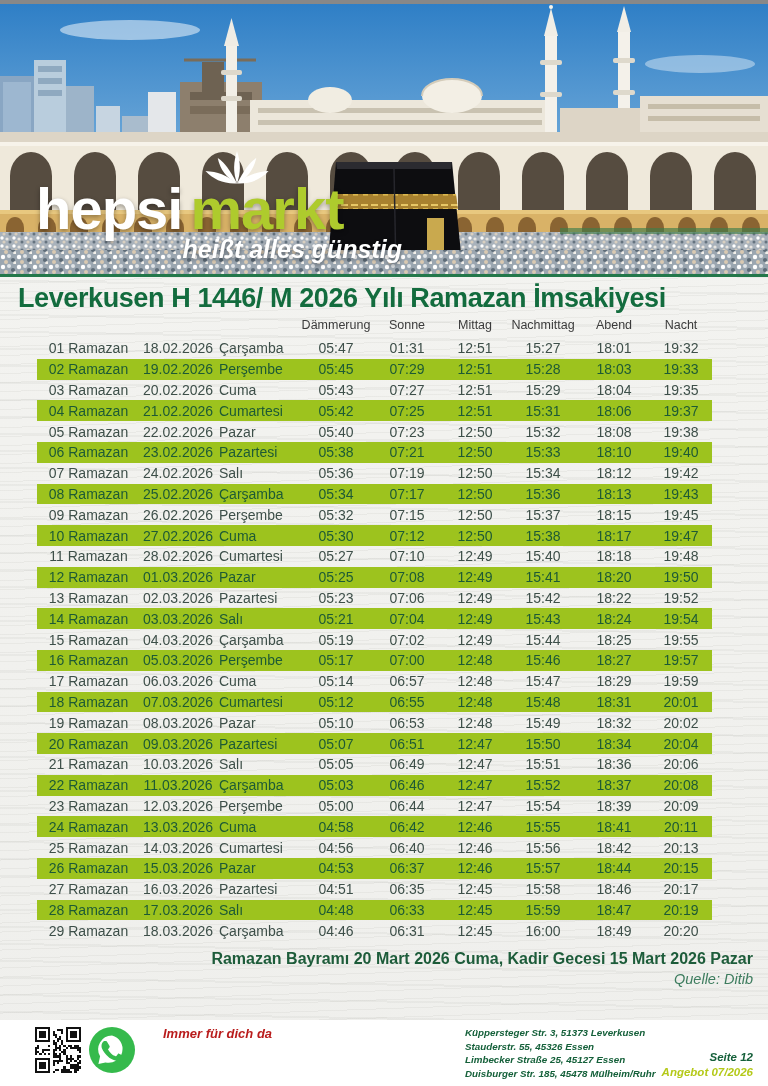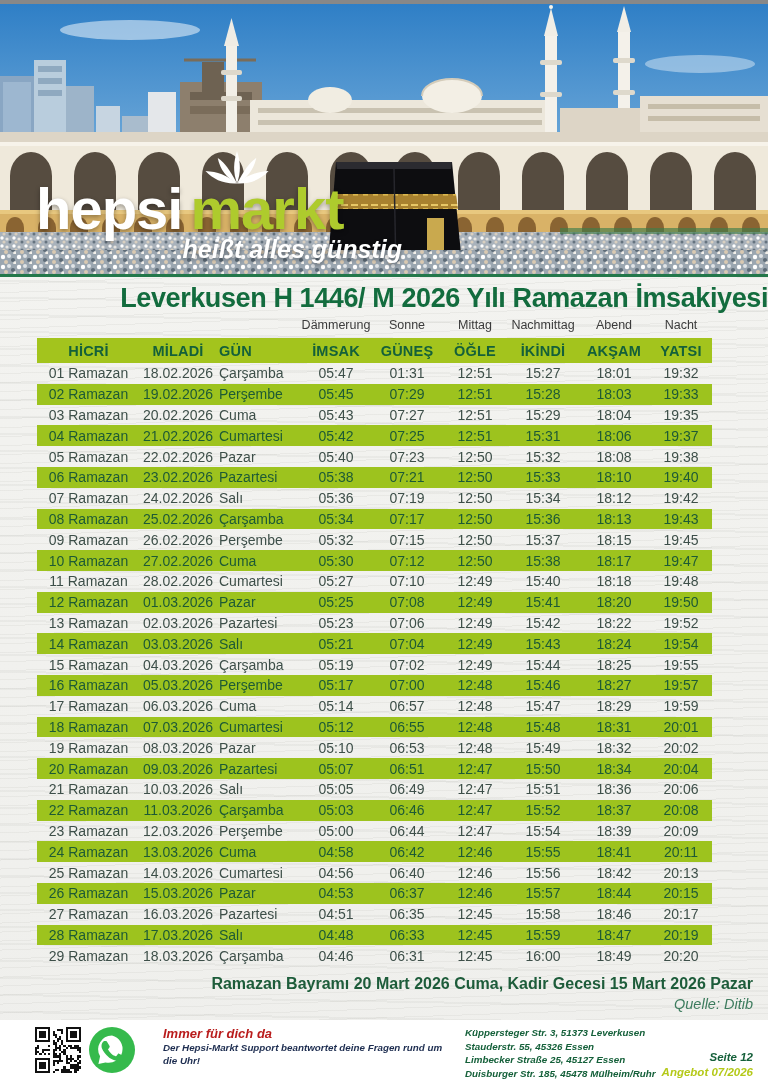--- a/index.html
+++ b/index.html
@@ -15,21 +15,21 @@
   .hero{position:relative; width:768px; height:270px;}
   .hero svg{display:block;}
   .logo{position:absolute; left:36px; top:176px; width:366px;}
   .logo-lotus{position:absolute; left:158px; top:-32px; width:86px; height:40px;}
   .logo-line{white-space:nowrap; font-weight:bold; font-size:58px; line-height:58px; letter-spacing:-1px; text-shadow:0 2px 5px rgba(0,0,0,.35);}
   .logo-primary{color:#ffffff;}
   .logo-secondary{color:#aecb2d; margin-left:8px;}
   .logo-tagline{ text-align:right; color:#ffffff; font-style:italic; font-weight:bold; font-size:25px; line-height:26px; margin-top:-2px; text-shadow:0 2px 4px rgba(0,0,0,.4);}
   .hero-divider{width:768px; height:3px; background:#23774a;}
   
-  .title{ margin:6px 0 2px 0; padding-left:5px; font-size:27px; font-weight:bold; color:#136c3e; letter-spacing:-.4px;text-align:right;}
+  .title{ margin:6px 0 2px 0; padding-left:18px; font-size:27px; font-weight:bold; color:#136c3e; letter-spacing:-.4px;}
   
   .grid9{display:grid; grid-template-columns:103px 76px 84px 72px 70px 66px 70px 72px 62px; width:675px; margin-left:37px;}
   .german-row{margin-top:4px; height:20px; align-items:end;}
   .german-row span{ text-align:center; font-size:12.5px; color:#3b3b3b; padding-bottom:8px;}
   .g-daemmerung{grid-column:4;} .g-sonne{grid-column:5;} .g-mittag{grid-column:6;}
   .g-nachmittag{grid-column:7;} .g-abend{grid-column:8;} .g-nacht{grid-column:9;}
   .head-row{height:25px; background:#a3c41d; align-items:center;}
   .head-row span{ text-align:center; font-weight:bold; font-size:14.5px; color:#14603a; letter-spacing:.2px;}
   .head-row span:nth-child(3){text-align:left; padding-left:3px;}
   .tbody .row{height:20.8px; align-items:center;}
@@ -220,31 +220,20 @@
 
   <div class="grid9 german-row">
     <span class="g-daemmerung">Dämmerung</span>
     <span class="g-sonne">Sonne</span>
     <span class="g-mittag">Mittag</span>
     <span class="g-nachmittag">Nachmittag</span>
     <span class="g-abend">Abend</span>
     <span class="g-nacht">Nacht</span>
   </div>
 
-  <div class="grid9 head-row">
-    <span>HİCRİ</span>
-    <span>MİLADİ</span>
-    <span>GÜN</span>
-    <span>İMSAK</span>
-    <span>GÜNEŞ</span>
-    <span>ÖĞLE</span>
-    <span>İKİNDİ</span>
-    <span>AKŞAM</span>
-    <span>YATSI</span>
-  </div>
 
   <div class="tbody">
     <div class="grid9 row">
       <span>01 Ramazan</span>
       <span>18.02.2026</span>
       <span>Çarşamba</span>
       <span>05:47</span>
       <span>01:31</span>
       <span>12:51</span>
       <span>15:27</span>
@@ -815,21 +804,20 @@
       </svg>
 
     <svg class="wa" viewBox="0 0 48 48">
       <circle cx="24" cy="24" r="23" fill="#35ba4c"></circle>
       <path d="M24 9.5a13.8 13.8 0 0 0-11.9 20.8L10.4 38l7-1.6A13.8 13.8 0 1 0 24 9.5z" fill="#ffffff"></path>
       <path d="M19 15.8c-.4-.9-.8-.9-1.2-.9h-1c-.3 0-.9.1-1.4.6-.5.6-1.9 1.9-1.9 4.5s2 5.2 2.2 5.5c.3.4 3.8 6.1 9.4 8.3 4.6 1.8 5.6 1.5 6.6 1.4 1-.1 3.2-1.3 3.6-2.6.4-1.2.4-2.3.3-2.6-.1-.2-.5-.4-1-.6l-3.5-1.7c-.5-.2-.8-.3-1.2.2-.3.5-1.3 1.7-1.6 2-.3.3-.6.4-1.1.1-.5-.2-2.2-.8-4.1-2.6-1.5-1.4-2.6-3.1-2.9-3.6-.3-.5 0-.8.2-1 .2-.2.5-.6.7-.9.2-.3.3-.5.5-.9.2-.3.1-.6 0-.9L19 15.8z" fill="#35ba4c"></path>
     </svg>
 
     <div class="support">
       <div class="support-heading">Immer für dich da</div>
-      <div class="support-line">Der Hepsi-Markt Support beantwortet deine Fragen rund um die Uhr!</div>
     </div>
 
     <div class="addresses">
       <div>Küppersteger Str. 3, 51373 Leverkusen</div>
       <div>Stauderstr. 55, 45326 Essen</div>
       <div>Limbecker Straße 25, 45127 Essen</div>
       <div>Duisburger Str. 185, 45478 Mülheim/Ruhr</div>
     </div>
 
     <div class="pageinfo">

